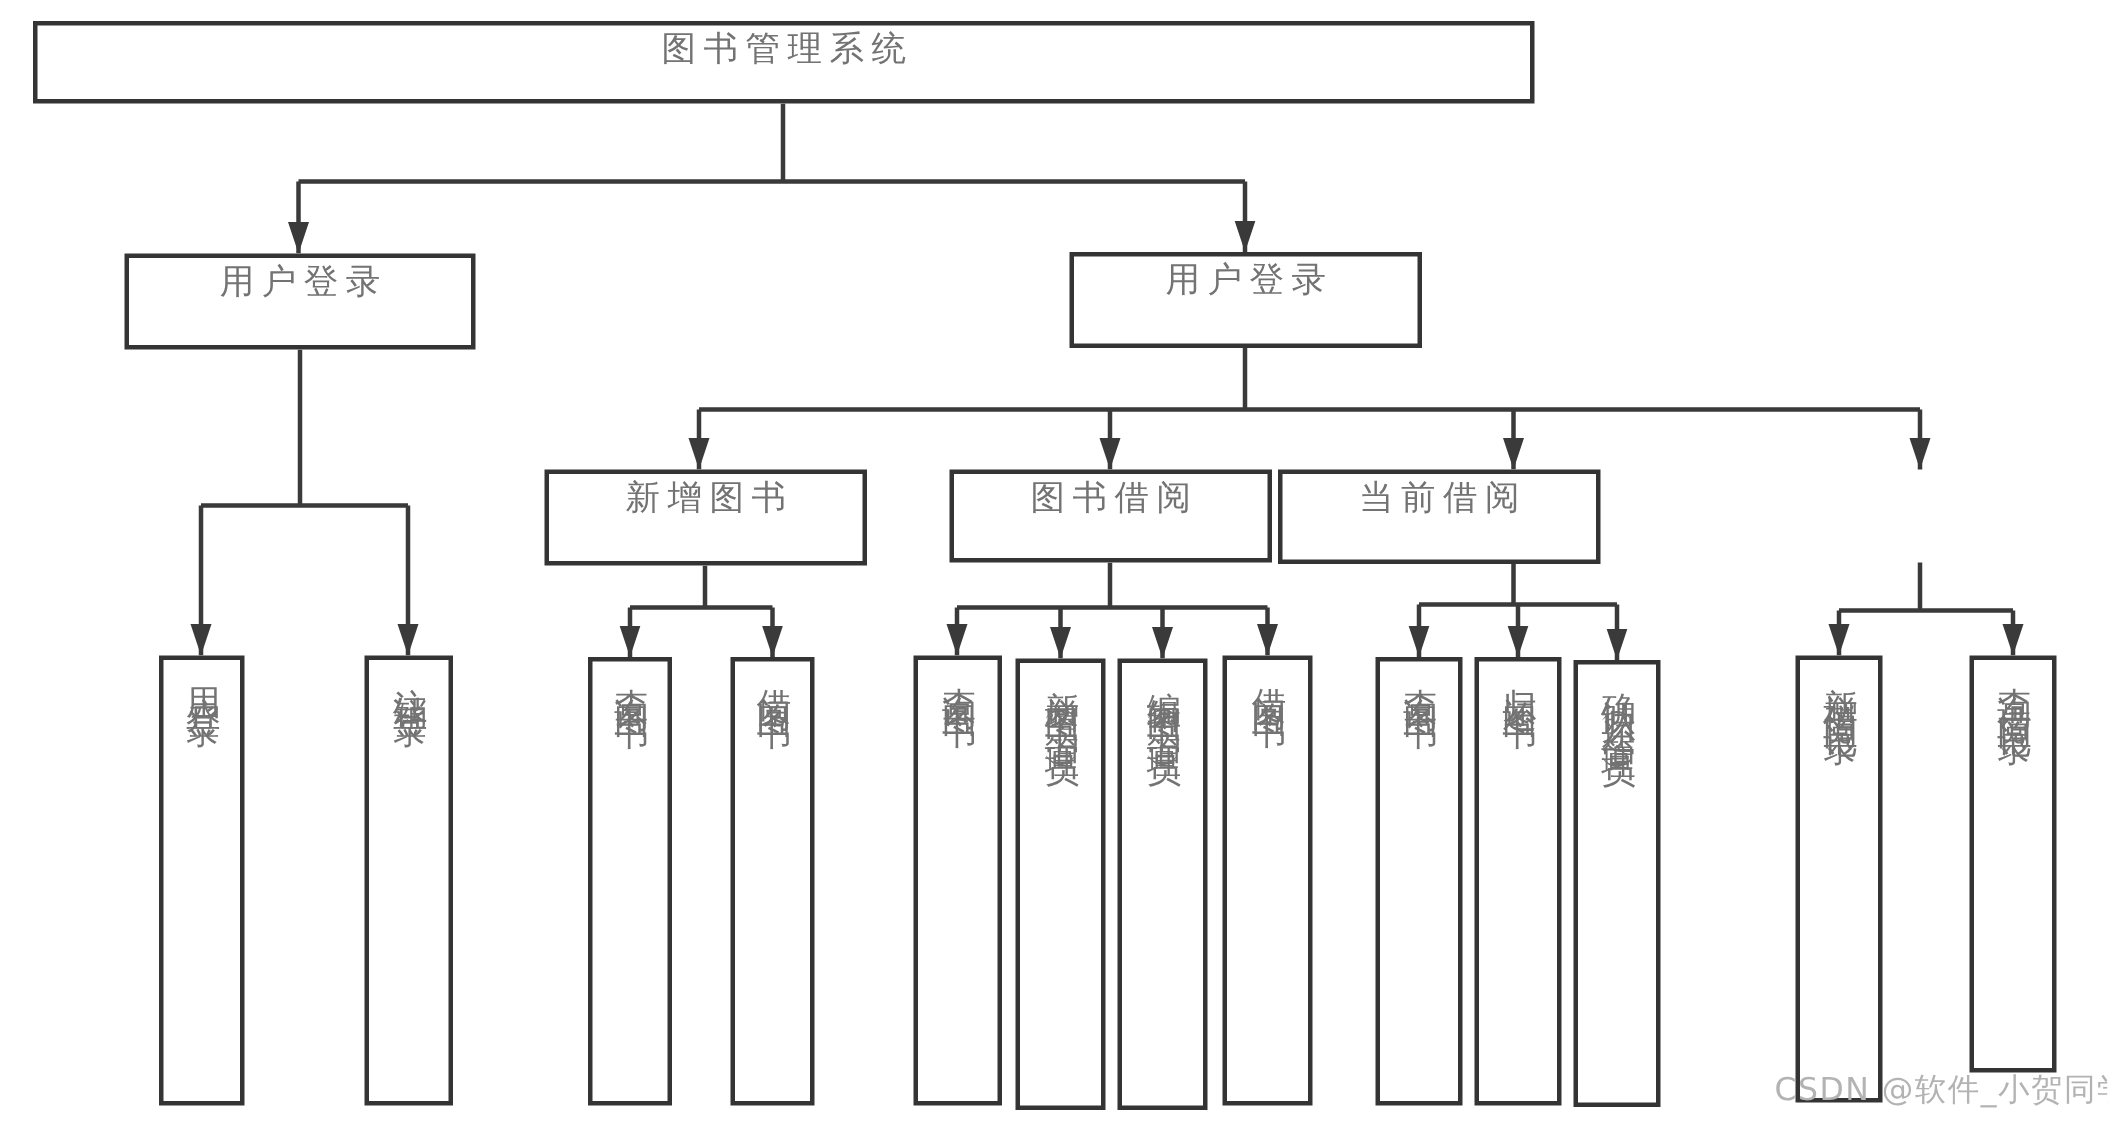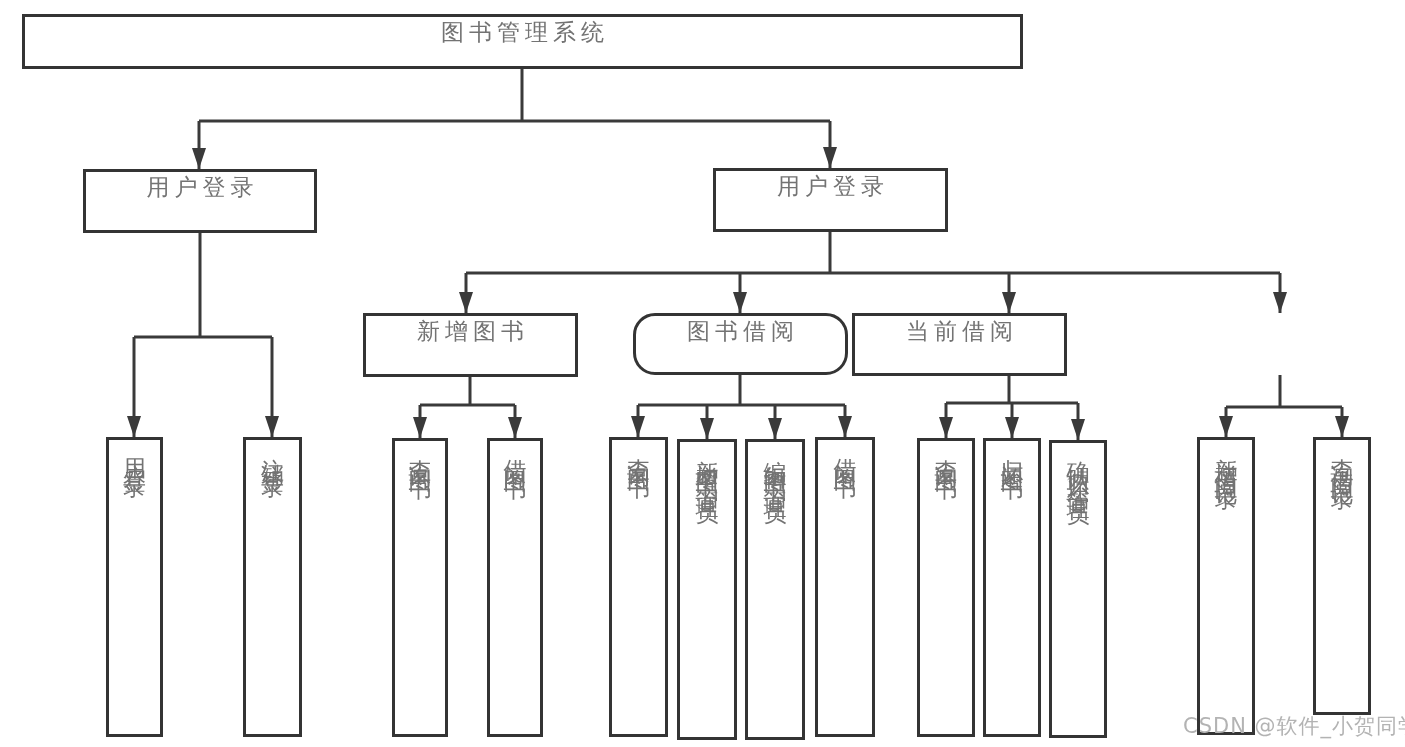--- a/index.html
+++ b/index.html
@@ -107,21 +107,21 @@
   <div class="box" style="left:83px; top:169px; width:234px; height:64px;">
     <span class="h-label">用户登录</span>
   </div>
   <div class="box" style="left:713px; top:168px; width:235px; height:64px;">
     <span class="h-label">用户登录</span>
   </div>
 
   <div class="box" style="left:363px; top:313px; width:215px; height:64px;">
     <span class="h-label">新增图书</span>
   </div>
-  <div class="box" style="left:633px; top:313px; width:215px; height:62px;border-radius:22px;">
+  <div class="box" style="left:633px; top:313px; width:215px; height:62px;">
     <span class="h-label">图书借阅</span>
   </div>
   <div class="box" style="left:852px; top:313px; width:215px; height:63px;">
     <span class="h-label">当前借阅</span>
   </div>
 
   <div class="box v-box" style="left:106px; top:437px; width:57px; height:300px;">
     <span class="v-label">用户登录</span>
   </div>
   <div class="box v-box" style="left:243px; top:437px; width:59px; height:300px;">

